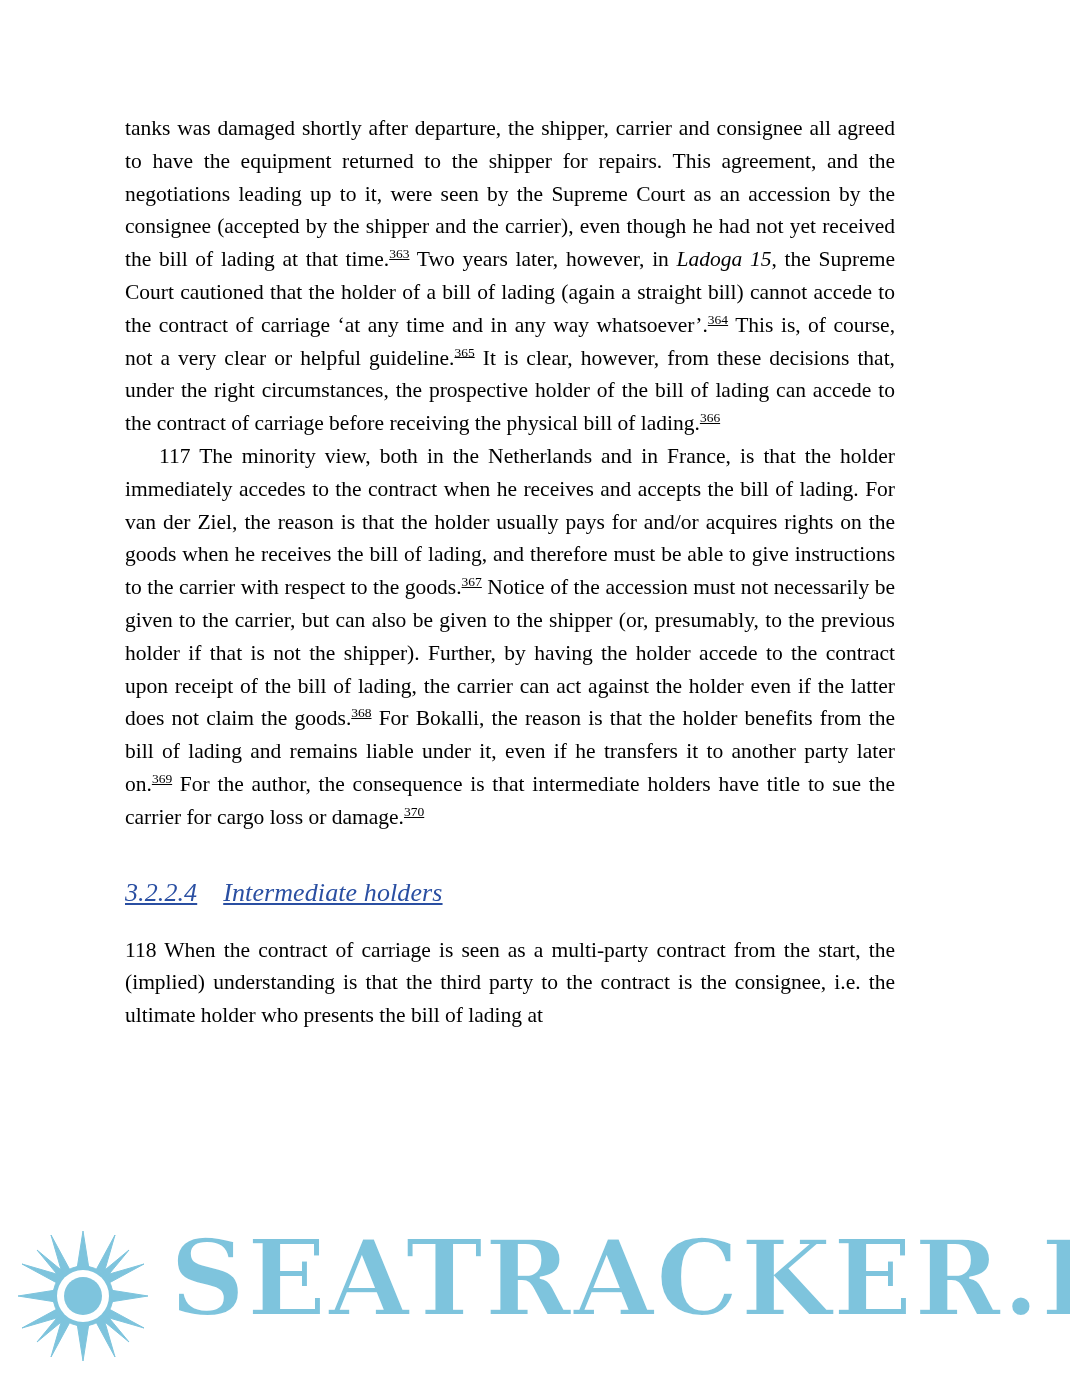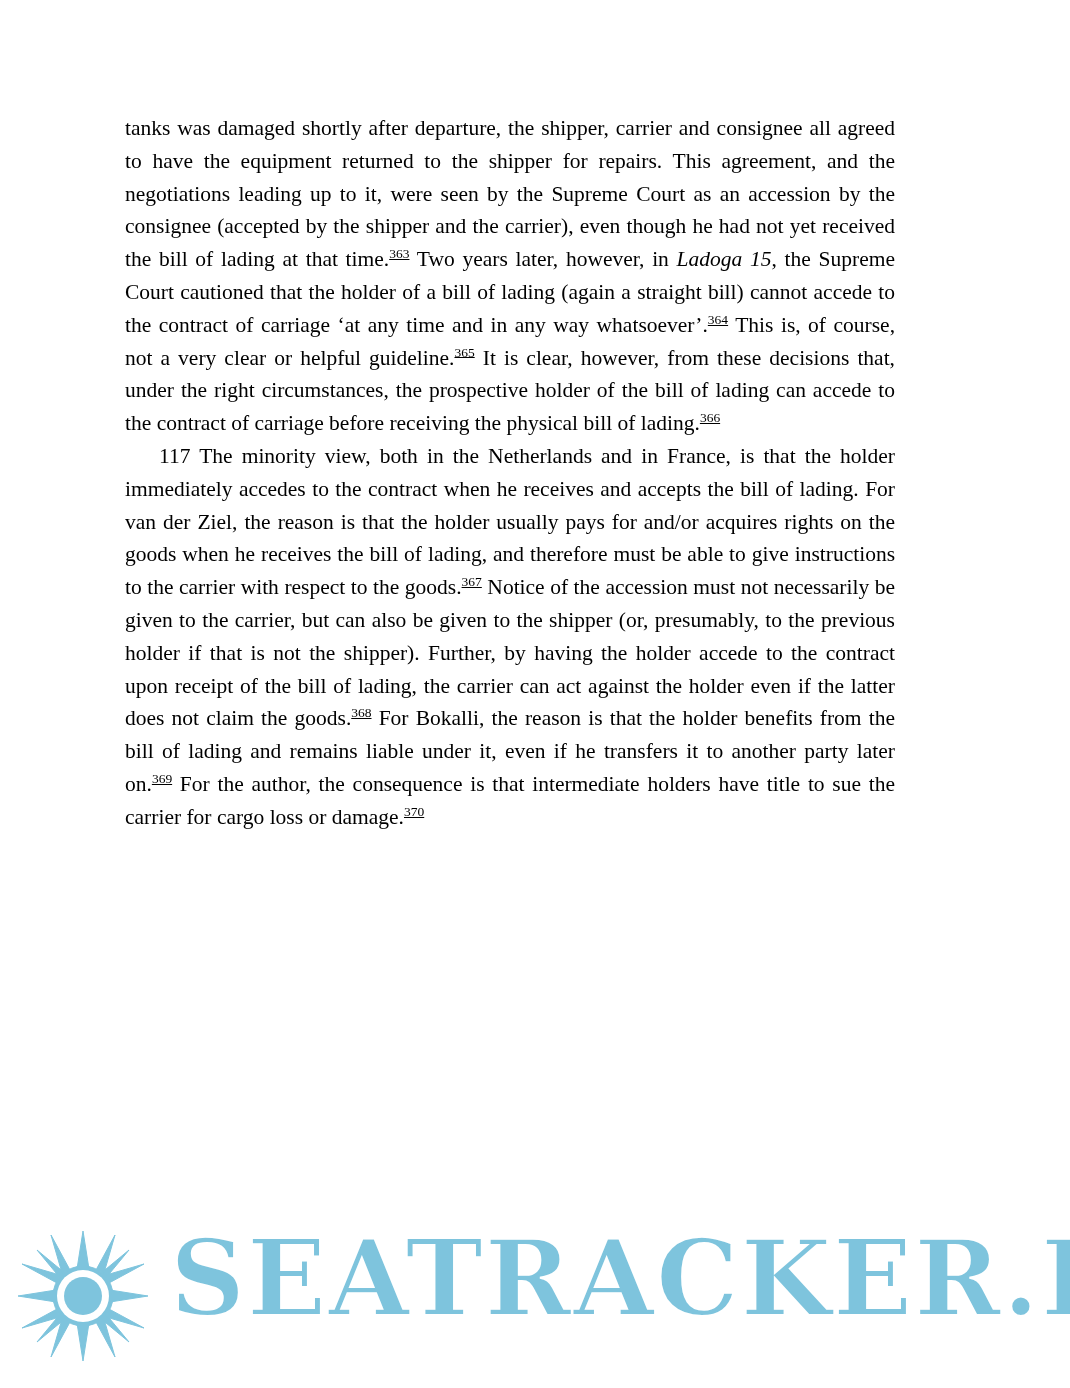--- a/index.html
+++ b/index.html
@@ -100,21 +100,25 @@
 <body>
 
 <div class="page">
 
   <div class="content">
 
     <p class="body-para" id="para-continued">tanks was damaged shortly after departure, the shipper, carrier and consignee all agreed to have the equipment returned to the shipper for repairs. This agreement, and the negotiations leading up to it, were seen by the Supreme Court as an accession by the consignee (accepted by the shipper and the carrier), even though he had not yet received the bill of lading at that time.<sup class="fnref">363</sup> Two years later, however, in <span class="ital">Ladoga 15</span>, the Supreme Court cautioned that the holder of a bill of lading (again a straight bill) cannot accede to the contract of carriage ‘at any time and in any way whatsoever’.<sup class="fnref">364</sup> This is, of course, not a very clear or helpful guideline.<sup class="fnref">365</sup> It is clear, however, from these decisions that, under the right circumstances, the prospective holder of the bill of lading can accede to the contract of carriage before receiving the physical bill of lading.<sup class="fnref">366</sup></p>
 
     <p class="body-para indent" id="para-117"><span class="para-num">117</span> The minority view, both in the Netherlands and in France, is that the holder immediately accedes to the contract when he receives and accepts the bill of lading. For van der Ziel, the reason is that the holder usually pays for and/or acquires rights on the goods when he receives the bill of lading, and therefore must be able to give instructions to the carrier with respect to the goods.<sup class="fnref">367</sup> Notice of the accession must not necessarily be given to the carrier, but can also be given to the shipper (or, presumably, to the previous holder if that is not the shipper). Further, by having the holder accede to the contract upon receipt of the bill of lading, the carrier can act against the holder even if the latter does not claim the goods.<sup class="fnref">368</sup> For Bokalli, the reason is that the holder benefits from the bill of lading and remains liable under it, even if he transfers it to another party later on.<sup class="fnref">369</sup> For the author, the consequence is that intermediate holders have title to sue the carrier for cargo loss or damage.<sup class="fnref">370</sup></p>
 
+    <h2 class="section-heading">
+      <span class="num">3.2.2.4</span><span>Intermediate holders</span>
+    </h2>
 
+    <p class="body-para" id="para-118"><span class="para-num">118</span> When the contract of carriage is seen as a multi-party contract from the start, the (implied) understanding is that the third party to the contract is the consignee, i.e. the ultimate holder who presents the bill of lading at</p>
 
   </div>
 
   <div class="watermark">
     <svg class="wm-sun" viewBox="0 0 130 130" aria-hidden="true">
       <g fill="#7ec4dd" stroke="#7ec4dd">
         <circle cx="65" cy="65" r="30"></circle>
         <g id="rays">
           <polygon points="65,0 71,38 59,38"></polygon>
           <polygon points="65,130 71,92 59,92"></polygon>

